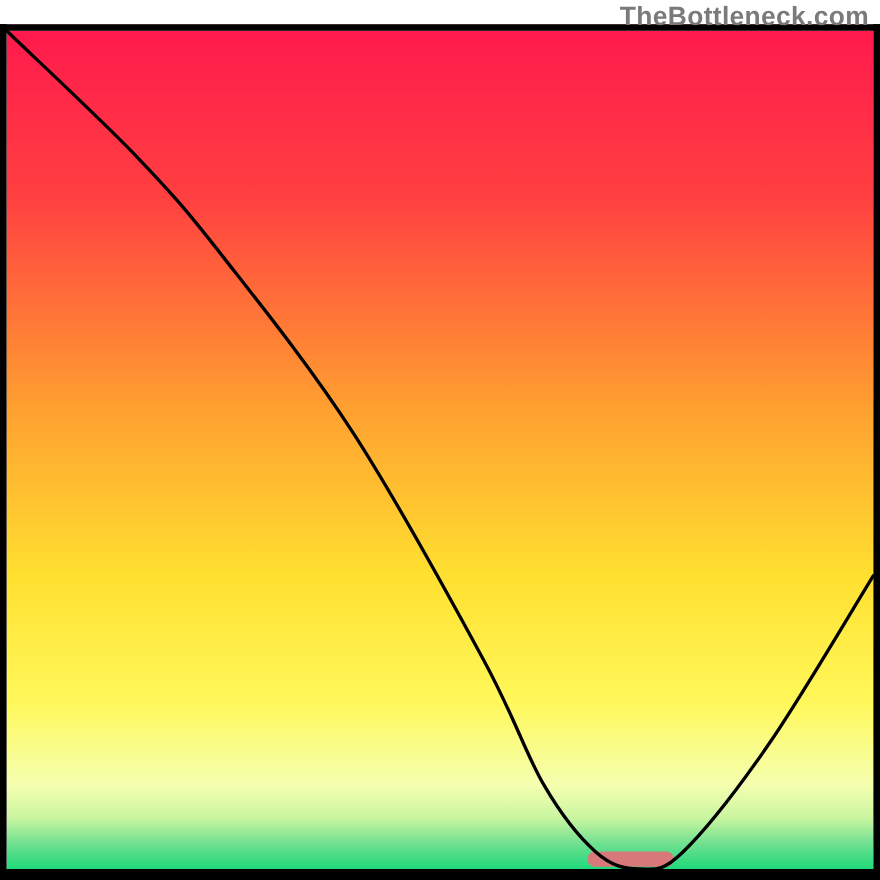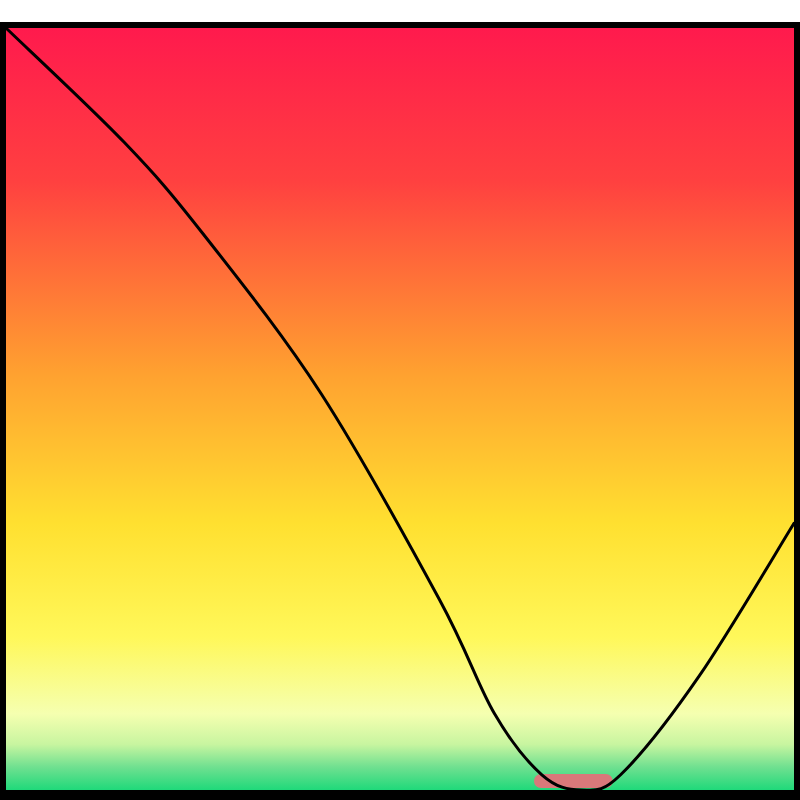--- a/index.html
+++ b/index.html
@@ -26,20 +26,21 @@
     letter-spacing: 0.3px;
   }
   svg {
     display: block;
   }
 </style>
 </head>
 <body>
 
 <div class="chart-container">
+  <div class="watermark">TheBottleneck.com</div>
   <svg id="chart-svg" width="800" height="800" viewBox="0 0 800 800">
       <defs>
         <linearGradient id="bg-grad" x1="0" y1="0" x2="0" y2="1">
           <stop offset="0%" stop-color="#ff1a4d"></stop>
           <stop offset="20%" stop-color="#ff4040"></stop>
           <stop offset="45%" stop-color="#ffa030"></stop>
           <stop offset="65%" stop-color="#ffe030"></stop>
           <stop offset="80%" stop-color="#fff85a"></stop>
           <stop offset="90%" stop-color="#f5ffb0"></stop>
           <stop offset="94%" stop-color="#c8f5a0"></stop>

